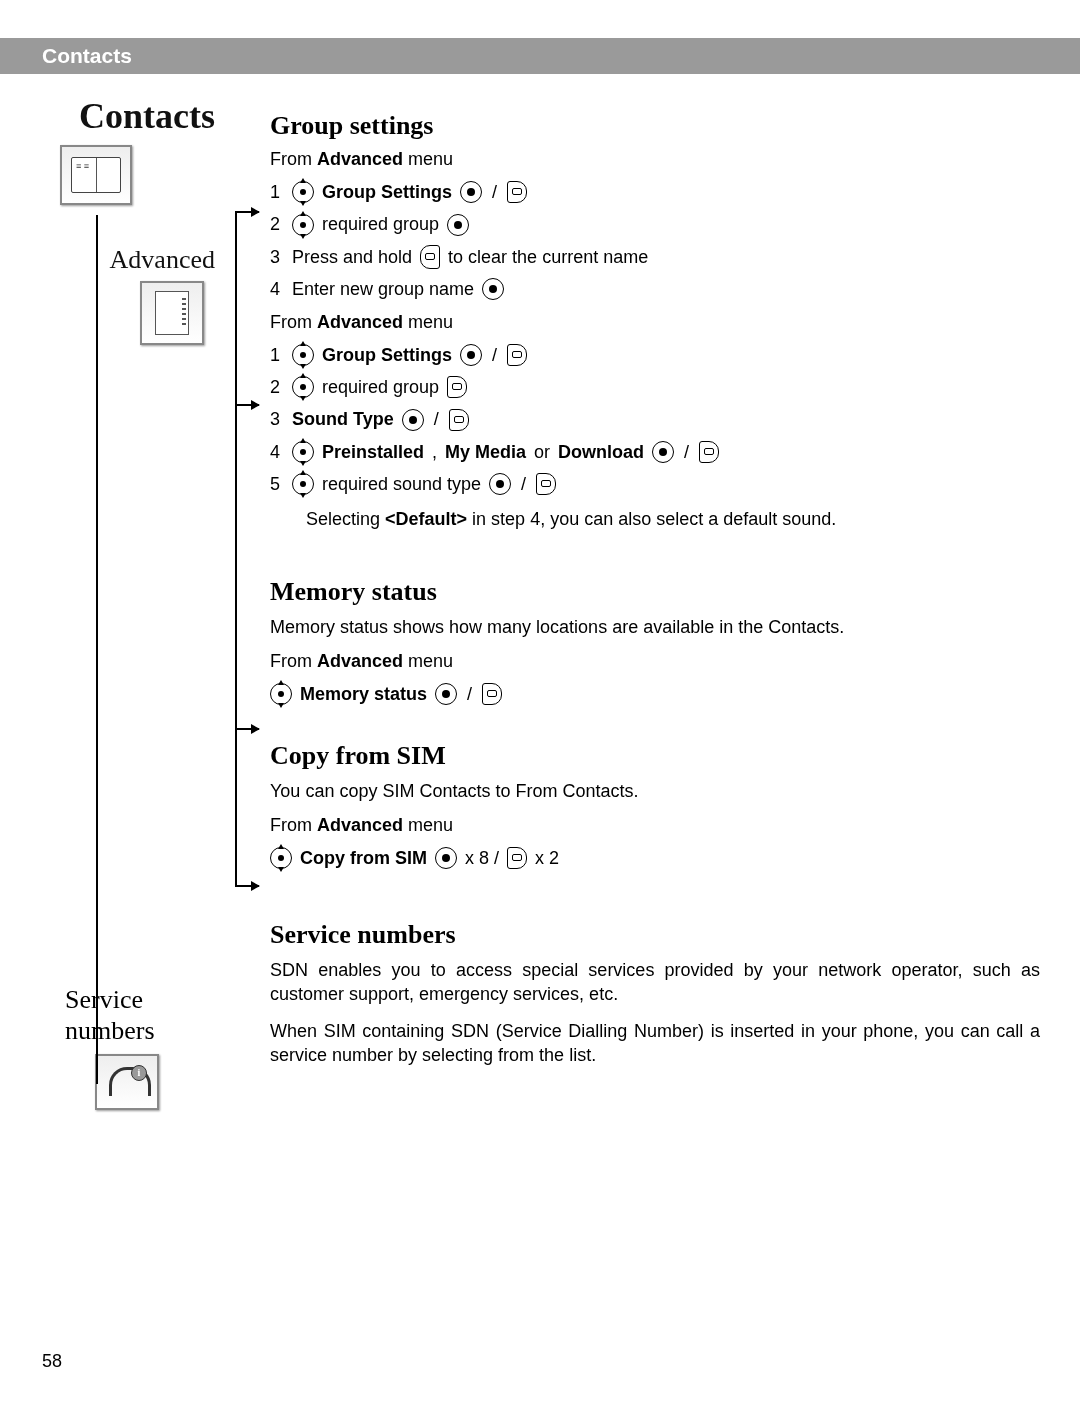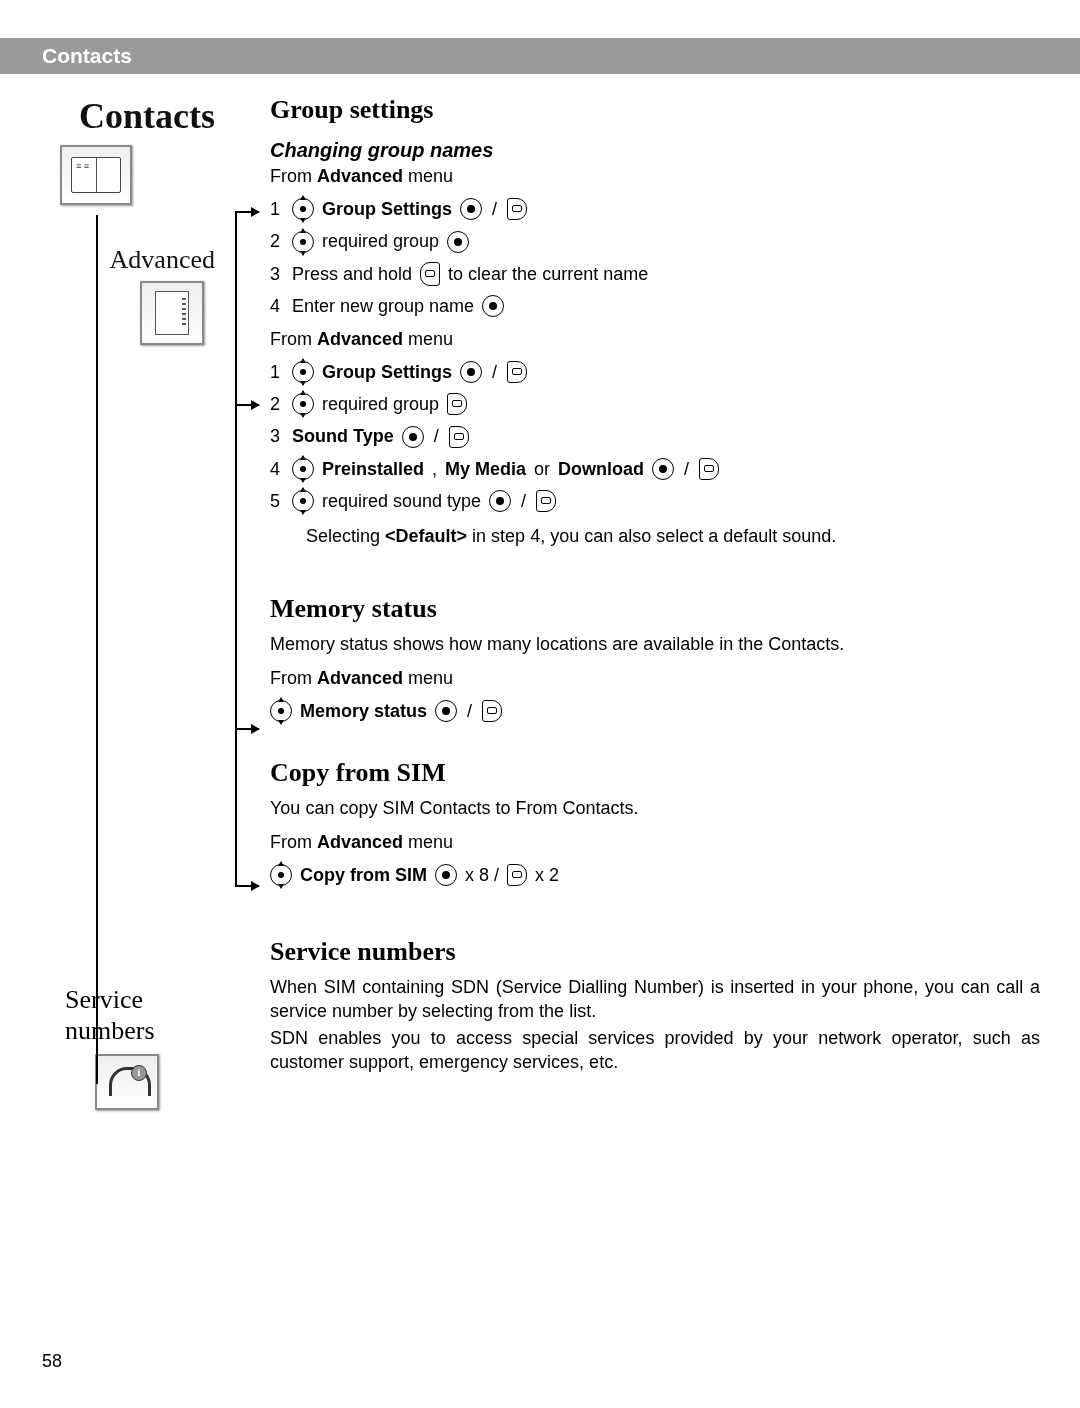--- a/index.html
+++ b/index.html
@@ -127,21 +127,21 @@
   .sb-icon-headset::after {
     content:"i"; position:absolute; right:-2px; top:-2px;
     width:14px; height:14px; border-radius:50%; background:#999; border:1px solid #333;
     color:#fff; font-size:10px; font-weight:bold; text-align:center; line-height:14px;
     font-family: Georgia, serif;
   }
 
   .main {
     position: absolute;
     left: 230px;
-    top: 0;
+    top: 16px;
     right: 0;
   }
   h2.section {
     font-family: "Comic Sans MS", cursive;
     font-size: 26px;
     font-weight: bold;
     margin-bottom: 8px;
   }
   .body-text {
     font-size: 18px;
@@ -270,21 +270,20 @@
 
   <div class="connector-arrow" style="left:195px; top:116px; width:24px;"></div>
   <div class="connector-arrow" style="left:195px; top:309px; width:24px;"></div>
   <div class="connector-arrow" style="left:195px; top:633px; width:24px;"></div>
   <div class="connector-arrow" style="left:195px; top:790px; width:24px;"></div>
 
   <div class="main">
 
     <h2 class="section">Group settings</h2>
 
-    <div class="sub-heading">Changing group names</div>
     <div class="from-line">
       <span>From </span><b>Advanced</b><span> menu</span>
     </div>
     <ol class="steps">
       <li>
         <span class="step-num">1</span>
         <span class="icon-nav">
             <span class="arrow-down"></span>
           </span>
         <b>Group Settings</b>
@@ -406,19 +405,19 @@
         <span class="icon-dot"></span>
         <span> x 8 / </span>
         <span class="icon-soft"></span>
         <span> x 2</span>
       </li>
     </ul>
 
     <div class="spacer-40"></div>
 
     <h2 class="section">Service numbers</h2>
+    <div class="body-text">SDN enables you to access special services provided by your network operator, such as customer support, emergency services, etc.</div>
     <div class="body-text" style="margin-bottom:2px;">When SIM containing SDN (Service Dialling Number) is inserted in your phone, you can call a service number by selecting from the list.</div>
-    <div class="body-text">SDN enables you to access special services provided by your network operator, such as customer support, emergency services, etc.</div>
 
   </div>
 </div>
 
 <div class="page-num">58</div>
 
 </body></html>

